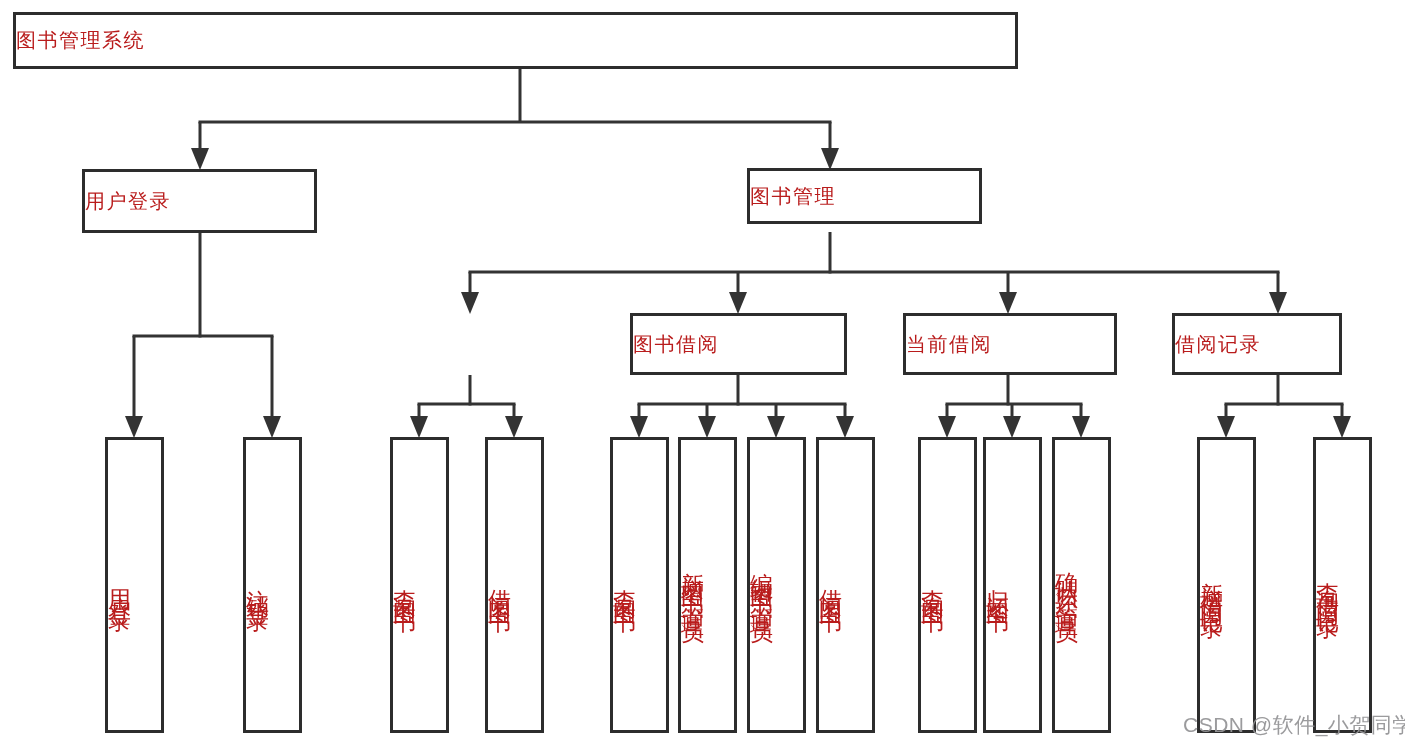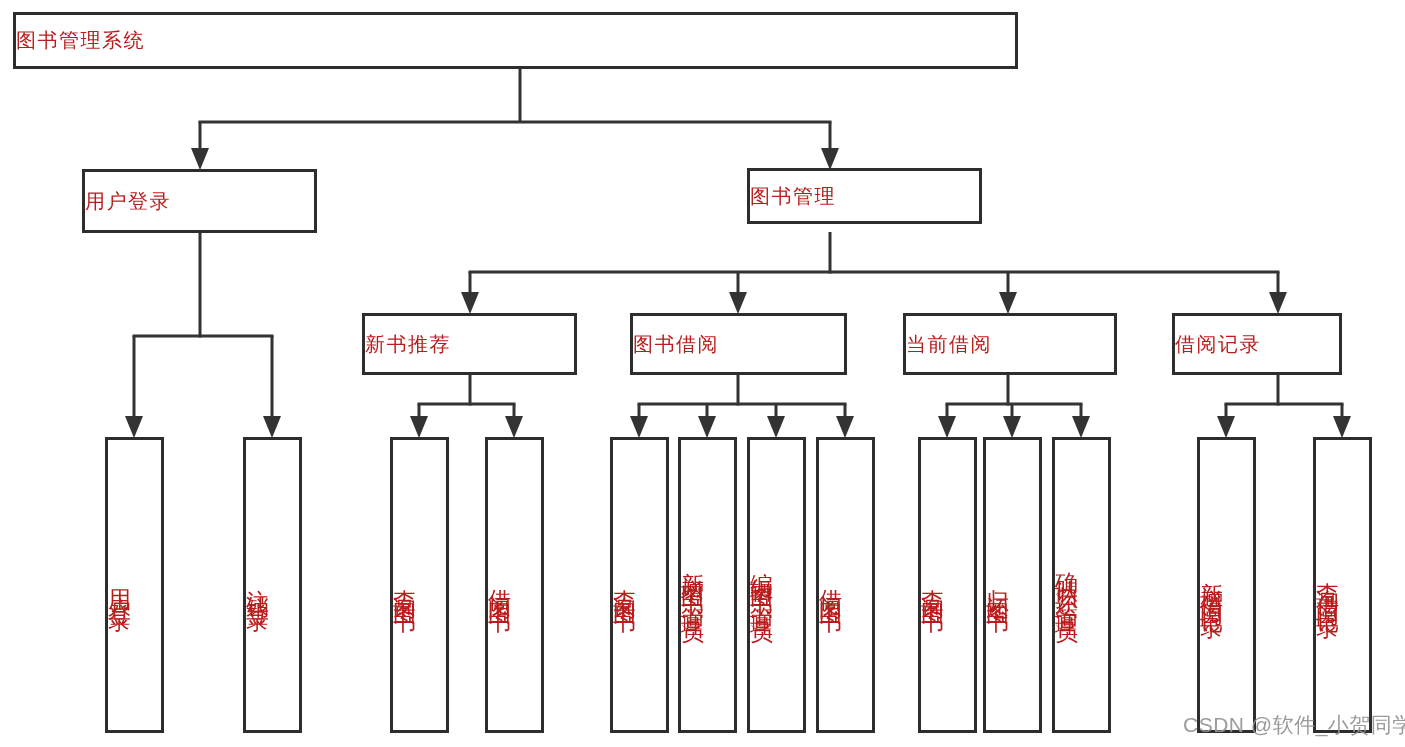--- a/index.html
+++ b/index.html
@@ -131,23 +131,20 @@
     <span>图书管理系统</span>
   </div>
 
   <div class="node hbox" style="left:82px; top:169px; width:235px; height:64px;">
     <span>用户登录</span>
   </div>
   <div class="node hbox" style="left:712px; top:168px; width:235px; height:56px;margin-left:35px;">
     <span>图书管理</span>
   </div>
 
-  <div class="node hbox" style="left:362px; top:313px; width:215px; height:62px;">
-    <span>新书推荐</span>
-  </div>
   <div class="node hbox" style="left:630px; top:313px; width:217px; height:62px;">
     <span>图书借阅</span>
   </div>
   <div class="node hbox" style="left:903px; top:313px; width:214px; height:62px;">
     <span>当前借阅</span>
   </div>
   <div class="node hbox" style="left:1172px; top:313px; width:170px; height:62px;">
     <span>借阅记录</span>
   </div>
 

